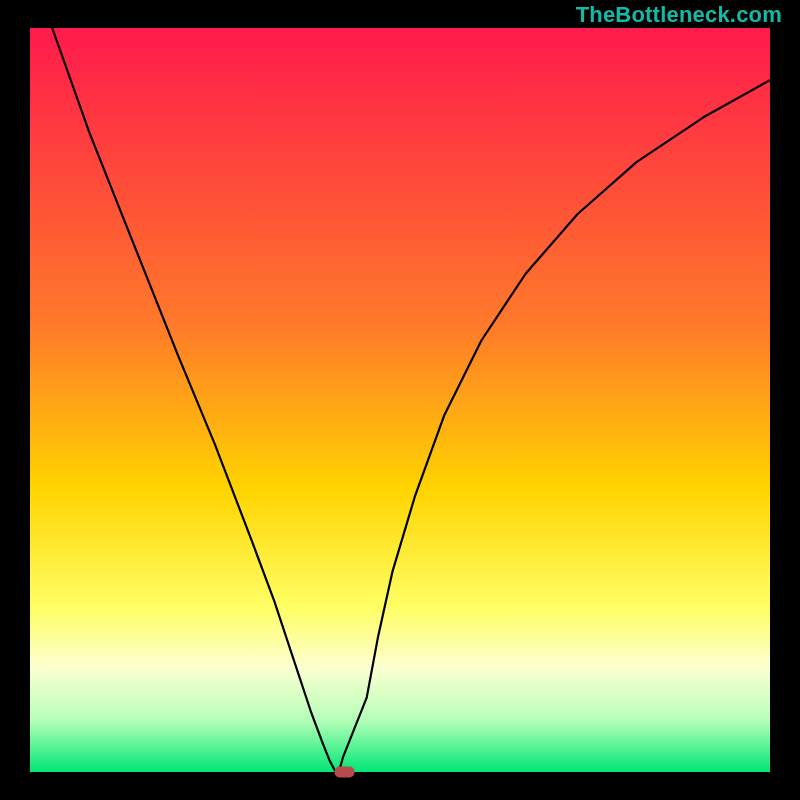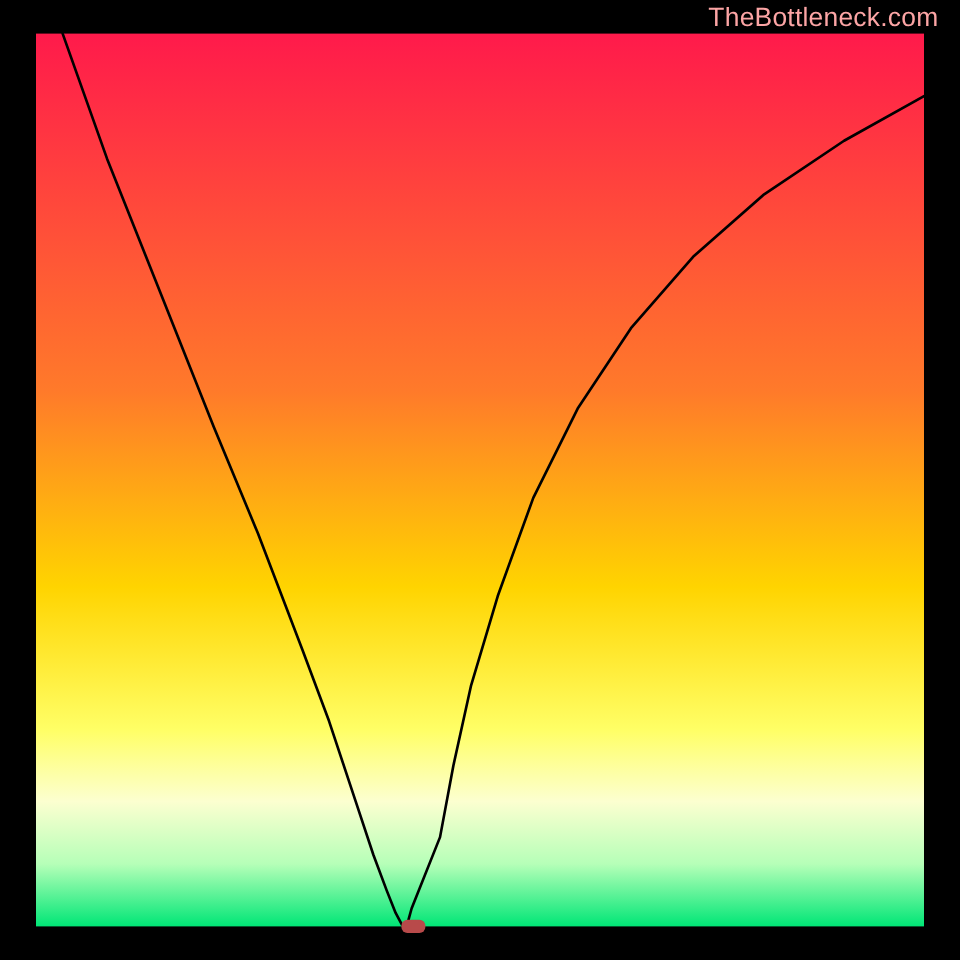--- a/index.html
+++ b/index.html
@@ -14,23 +14,23 @@
   .frame {
     position: relative;
     width: 800px;
     height: 800px;
     background: #000;
   }
   .watermark {
     position: absolute;
     top: 2px;
     right: 18px;
-    color: #fca5a5;
+    color: #14b8a6;
     font-size: 22px;
-    font-weight: 400;
+    font-weight: 700;
     letter-spacing: 0.2px;
     z-index: 5;
     user-select: none;
   }
   svg {
     position: absolute;
     top: 0;
     left: 0;
   }
 </style>

